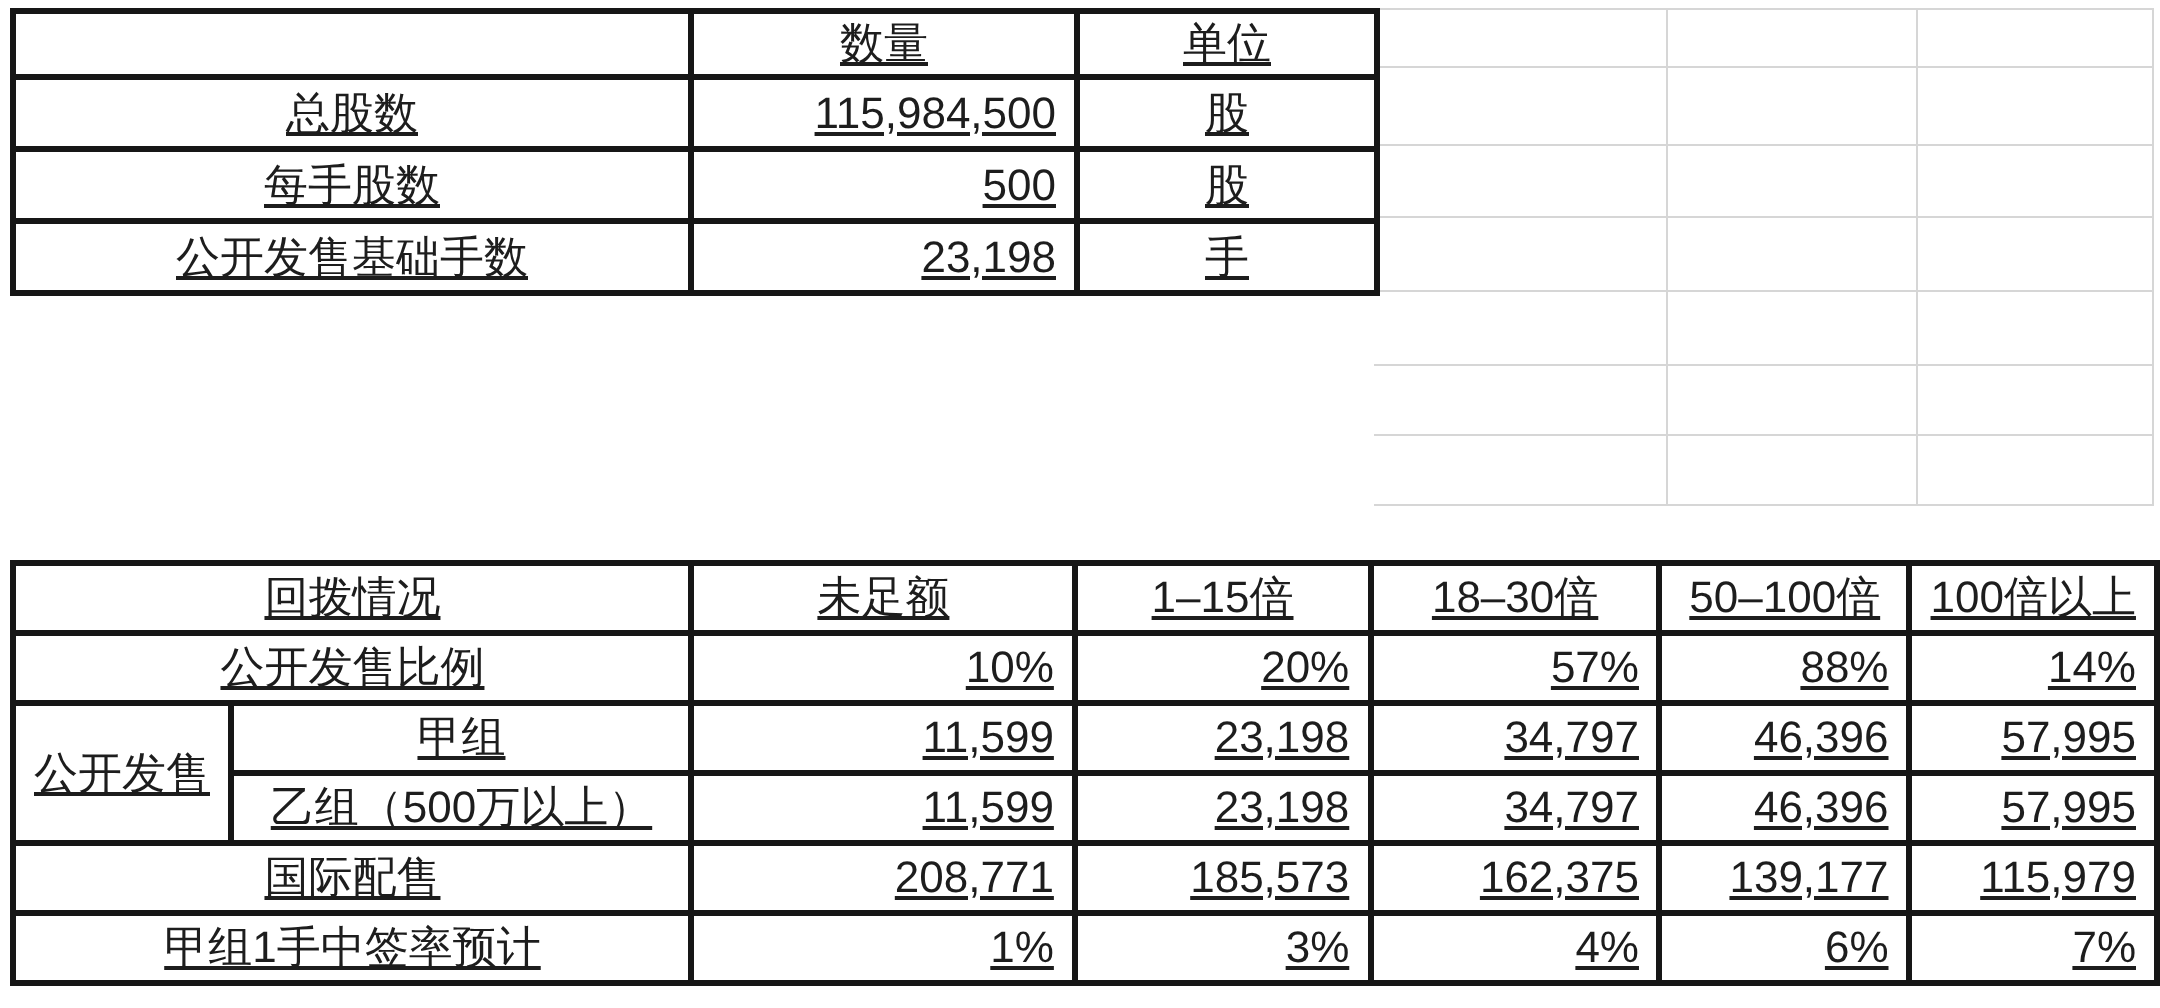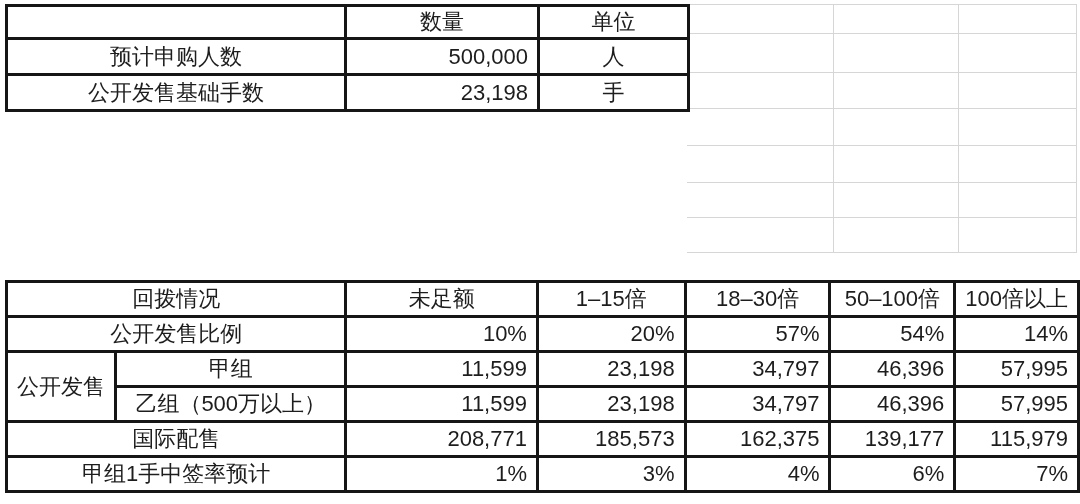--- a/index.html
+++ b/index.html
@@ -14,21 +14,21 @@
     color:var(--text); position:relative; overflow:hidden;
   }
   .sheet{ position:absolute; inset:0; }
 
   
   .faint-grid{ position:absolute; left:687px; top:4px; width:390px; height:249px; }
   .hline{ position:absolute; left:0; right:0; height:1px; background:var(--gridline); }
   .vline{ position:absolute; top:0; bottom:0; width:1px; background:var(--gridline); }
 
   table.tbl{
-    position:absolute; border-collapse:collapse; table-layout:fixed;
+    position:absolute; border-collapse:collapse; table-layout:fixed;text-decoration:underline;
   }
   .tbl td, .tbl th{
     border:3px solid var(--border);
     font-size:22px; font-weight:400; color:var(--text);
     padding:0 9px; white-space:nowrap; overflow:hidden;
     vertical-align:middle; background:#fff;
   }
   .tbl-top{ left:5px; top:4px; }
   .tbl-top tr{ height:36px; }
   .tbl-top tr.hdr{ height:27px; }
@@ -67,23 +67,28 @@
         <col style="width:193px">
         <col style="width:150px">
       </colgroup>
     <tbody>
         <tr class="hdr">
       <td class="c"></td>
       <td class="c">数量</td>
       <td class="c">单位</td>
     </tr>
     <tr>
-      <td class="c">预计申购人数</td>
-      <td class="r bg-gray">500,000</td>
-      <td class="c bg-peach">人</td>
+      <td class="c">总股数</td>
+      <td class="r bg-gray">115,984,500</td>
+      <td class="c bg-peach">股</td>
+    </tr>
+    <tr>
+      <td class="c">每手股数</td>
+      <td class="r bg-gray">500</td>
+      <td class="c bg-peach">股</td>
     </tr>
     <tr>
       <td class="c">公开发售基础手数</td>
       <td class="r bg-peach">23,198</td>
       <td class="c bg-peach">手</td>
     </tr>
   </tbody>
     </table>
 
   <table class="tbl tbl-bottom">
@@ -103,21 +108,21 @@
       <td class="c">1–15倍</td>
       <td class="c">18–30倍</td>
       <td class="c">50–100倍</td>
       <td class="c">100倍以上</td>
     </tr>
     <tr>
       <td class="c" colspan="2">公开发售比例</td>
       <td class="r bg-peach">10%</td>
       <td class="r bg-peach">20%</td>
       <td class="r bg-peach">57%</td>
-      <td class="r bg-peach">54%</td>
+      <td class="r bg-peach">88%</td>
       <td class="r bg-peach">14%</td>
     </tr>
     <tr>
       <td class="c group-cell" rowspan="2">公开发售</td>
       <td class="l">甲组</td>
       <td class="r bg-peach">11,599</td>
       <td class="r bg-peach">23,198</td>
       <td class="r bg-peach">34,797</td>
       <td class="r bg-peach">46,396</td>
       <td class="r bg-peach">57,995</td>

